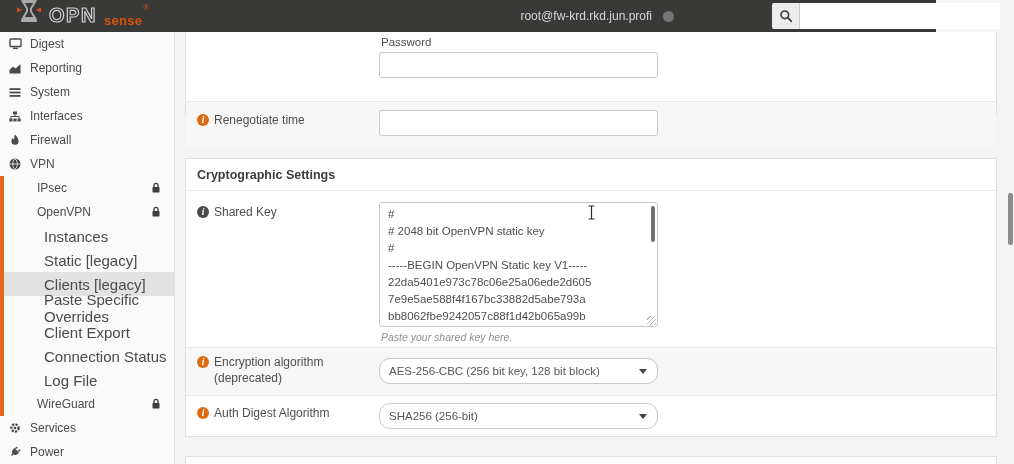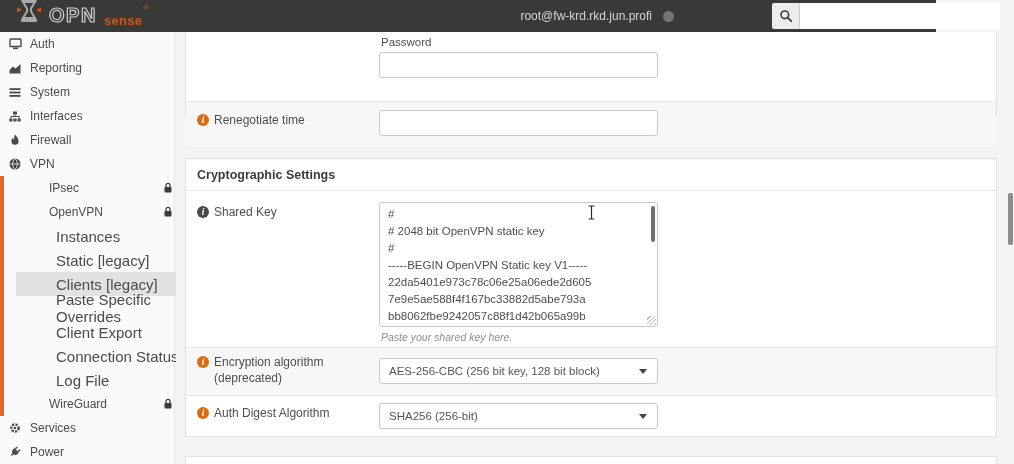--- a/index.html
+++ b/index.html
@@ -20,21 +20,21 @@
   .search-addon { width:28px; background:#ececec; border-right:1px solid #c9c9c9; display:flex; align-items:center; justify-content:center; }
   .searchbox input { flex:1; border:none; outline:none; background:#ffffff; font-size:12px; padding:0 6px; color:#333; }
 
   
   .sidebar { position:absolute; top:32px; left:0; width:175px; height:432px; background:#fafafa; border-right:1px solid #e6e6e6; }
   .submenu-bar { position:absolute; left:0; top:144px; width:4px; height:240px; background:#e8671f; }
   .s-item { height:24px; display:flex; align-items:center; font-size:12px; color:#4b4b4b; cursor:pointer; position:relative; }
   .s-item.lvl1 { padding-left:8px; }
   .s-item.lvl2 { padding-left:37px; }
   .s-item.lvl3 { padding-left:44px; font-size:15px; }
-  .s-item.in-sub { margin-left:16px; width:171px; }
+  .s-item.in-sub { margin-left:4px; width:171px; }
   .s-item.in-sub.lvl2 { padding-left:33px; }
   .s-item.in-sub.lvl3 { padding-left:40px; }
   .s-item.active { background:#e2e2e2; }
   .s-icon { width:14px; height:12px; margin-right:8px; display:flex; align-items:center; justify-content:center; }
   .s-lock { position:absolute; right:13px; top:6px; }
 
   
   .content { position:absolute; left:176px; top:32px; width:838px; height:432px; background:#f4f4f4; }
   .panel { position:absolute; left:9px; width:812px; background:#ffffff; border:1px solid #e0e0e0; }
   .panel1 { top:0; height:84px; border-top:none; }
@@ -45,21 +45,21 @@
   .frow.stripe { background:#f7f7f7; }
   .heading-row { height:32px; line-height:32px; padding-left:11px; font-size:12.5px; font-weight:bold; color:#3b3b3b; border-bottom:1px solid #e9e9e9; }
   .flabel { position:absolute; left:11px; display:flex; align-items:flex-start; font-size:12px; color:#4e4e4e; line-height:16px; }
   .info-i { width:12px; height:12px; border-radius:50%; margin-right:5px; margin-top:1.5px; flex:none;
             color:#fff; font-family:"Liberation Serif", serif; font-style:italic; font-weight:bold;
             font-size:9.5px; line-height:12px; text-align:center; }
   .info-orange { background:#db6a10; }
   .info-dark { background:#4a4a4a; }
   .tinput { position:absolute; left:193px; width:279px; height:26px; border:1px solid #c9c9c9; border-radius:3px; background:#fff; font-size:11.5px; color:#444; padding:0 8px; outline:none; font-family:"Liberation Sans", sans-serif; }
   .sub-label { position:absolute; left:195px; font-size:11.5px; color:#4e4e4e; }
-  .selectbox { position:absolute; left:193px; width:279px; height:26px; border:1px solid #c9c9c9; border-radius:3px; background:#fff; font-size:11.5px; color:#555; line-height:24px; padding-left:9px; cursor:pointer; }
+  .selectbox { position:absolute; left:193px; width:279px; height:26px; border:1px solid #c9c9c9; border-radius:11px; background:#fff; font-size:11.5px; color:#555; line-height:24px; padding-left:9px; cursor:pointer; }
   .caret { position:absolute; right:10px; top:10px; width:0; height:0; border-left:4px solid transparent; border-right:4px solid transparent; border-top:5px solid #444; }
   .ta-wrap { position:absolute; left:193px; top:11px; width:279px; height:125px; }
   .ta-wrap textarea { width:279px; height:125px; border:1px solid #c9c9c9; border-radius:3px; resize:none; overflow:hidden; outline:none;
                       font-family:"Liberation Sans", sans-serif; font-size:11.5px; line-height:17px; color:#4e4e4e; padding:3px 14px 3px 8px; background:#fff; }
   .ta-scroll { position:absolute; right:3px; top:4px; width:4px; height:36px; background:#6f6f6f; border-radius:2px; }
   .ta-resize { position:absolute; right:2px; bottom:2px; width:9px; height:9px;
                background:repeating-linear-gradient(135deg, transparent 0 2px, #b5b5b5 2px 3px); }
   .hint { position:absolute; left:195px; top:140px; font-style:italic; font-size:10.5px; color:#8f8f8f; }
   .ibeam { position:absolute; left:401px; top:14px; }
   .page-scrollbar { position:absolute; right:1px; top:161px; width:5px; height:52px; background:#8c8c8c; border-radius:2px; }
@@ -104,21 +104,21 @@
 <div class="sidebar">
   <div class="submenu-bar"></div>
 
   <div class="s-item lvl1">
     <span class="s-icon">
       <svg width="13" height="12" viewBox="0 0 13 12">
           <rect x="1" y="1" width="11" height="7.5" rx="0.8" fill="none" stroke="#4a4a4a" stroke-width="1.4"></rect>
           <rect x="4" y="9.5" width="5" height="1.6" fill="#4a4a4a"></rect>
         </svg>
     </span>
-    <span class="s-label">Auth</span>
+    <span class="s-label">Digest</span>
   </div>
 
   <div class="s-item lvl1">
     <span class="s-icon">
       <svg width="12" height="11" viewBox="0 0 12 11">
           <path d="M0.5 10.5 V7 L4 3.5 L6.5 5.5 L11.5 1 V10.5 Z" fill="#4a4a4a"></path>
         </svg>
     </span>
     <span class="s-label">Reporting</span>
   </div>

